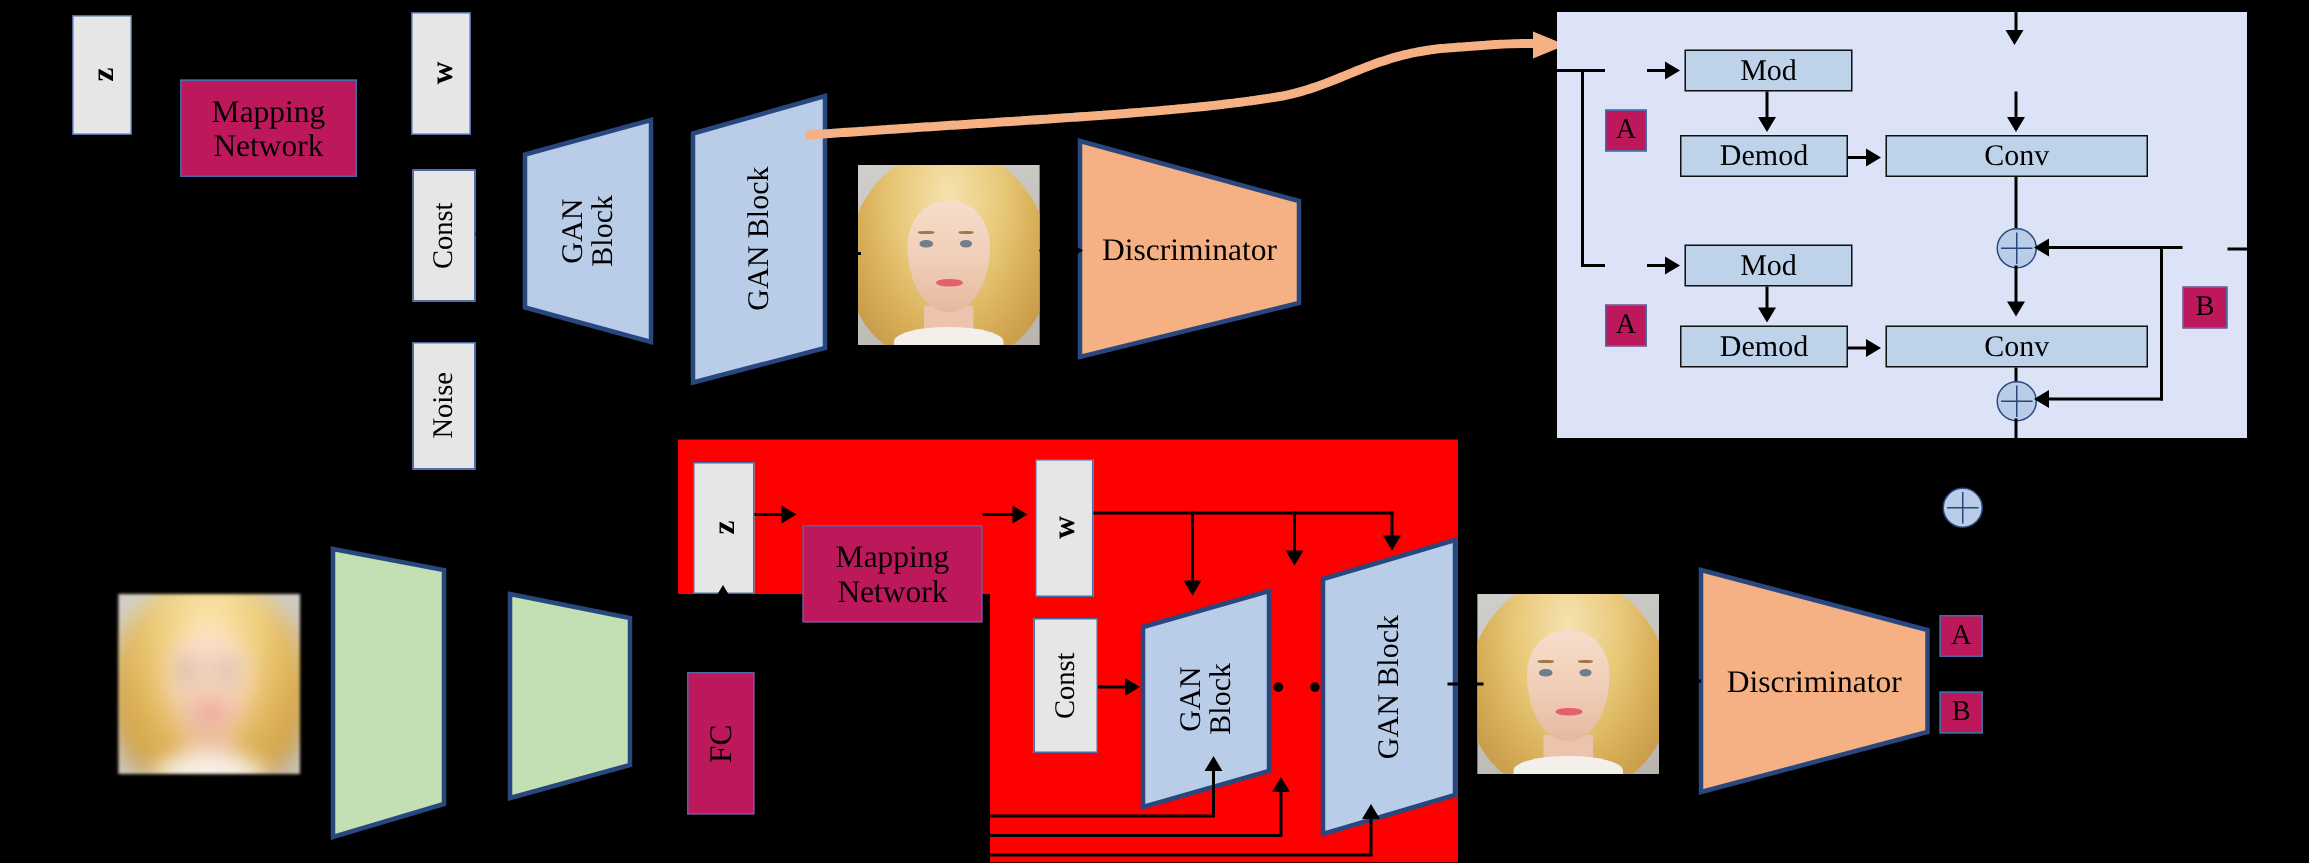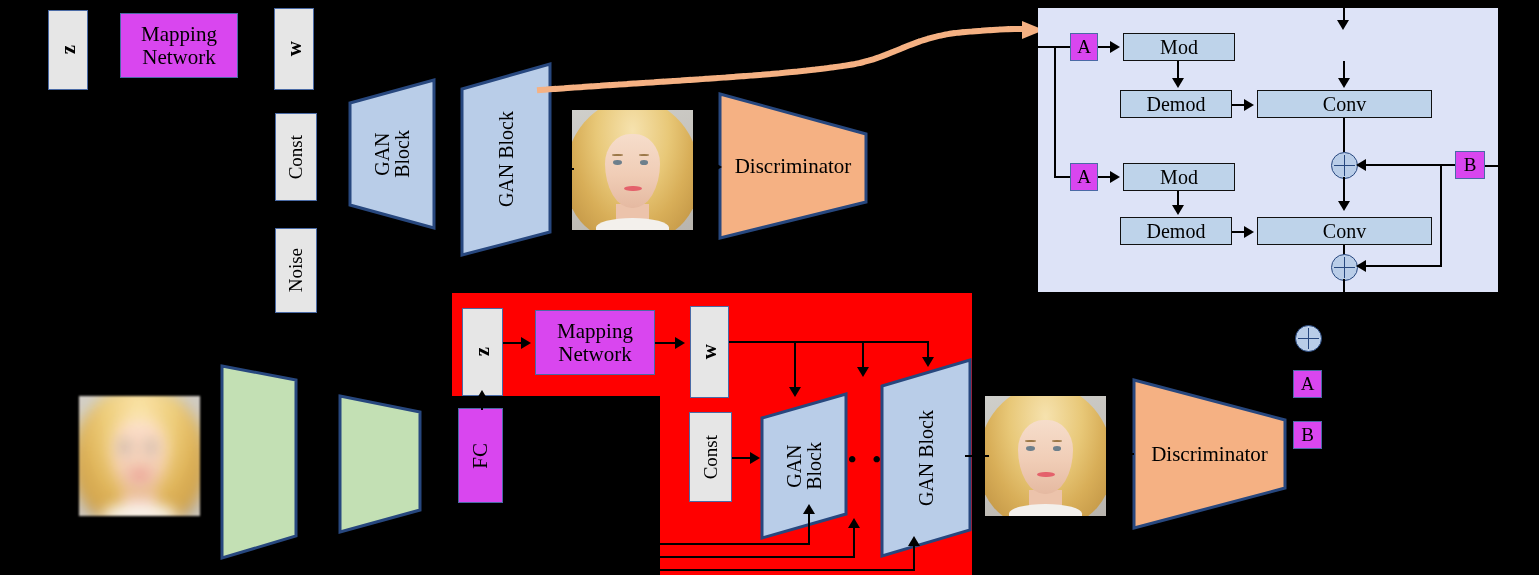--- a/index.html
+++ b/index.html
@@ -5,21 +5,21 @@
   html,body{margin:0;padding:0;background:#000;}
   body{width:1539px;height:575px;overflow:hidden;
        font-family:"Liberation Serif","DejaVu Serif",serif;}
   #stage{position:relative;width:1539px;height:575px;background:#000;}
 
   
   .box{position:absolute;box-sizing:border-box;display:flex;
        align-items:center;justify-content:center;text-align:center;
        line-height:1.05;color:#000;}
   .grey{background:#e6e6e6;border:1.5px solid #4a6aa5;}
-  .yellow{background:#d946ef;border:1.5px solid #4a6aa5;}
+  .yellow{background:#be185d;border:1.5px solid #4a6aa5;margin-top:40px;}
   .lblue{background:#bed3ea;border:1.5px solid #111;}
   .green{background:#c7e2b5;border:1.5px solid #111;}
   .rot{writing-mode:vertical-rl;transform:rotate(180deg);white-space:nowrap;}
 
   
   .trap{position:absolute;}
   .trap svg{display:block;overflow:visible;}
   .traplabel{position:absolute;display:flex;align-items:center;
              justify-content:center;color:#000;pointer-events:none;
              text-align:center;line-height:1.0;}

